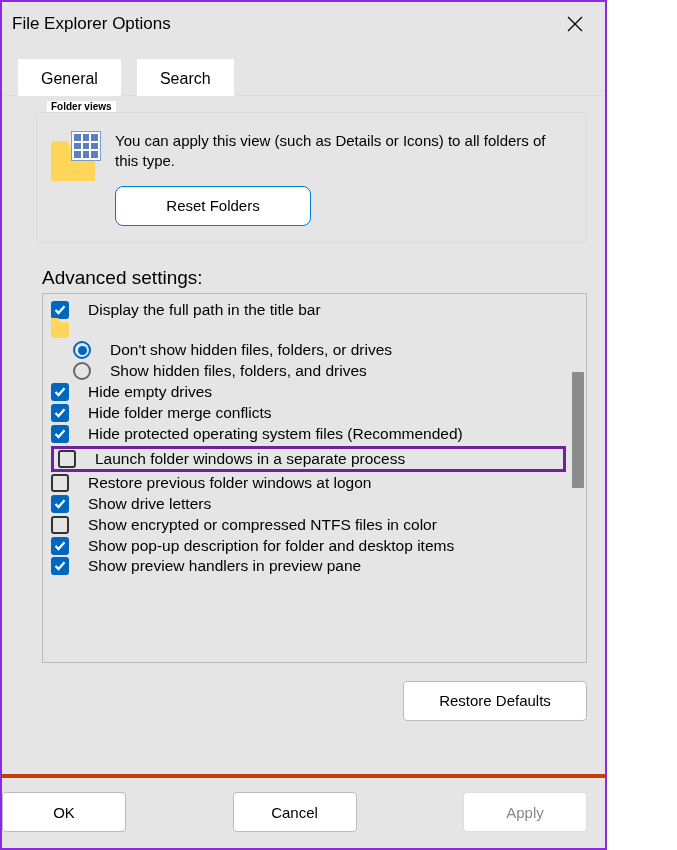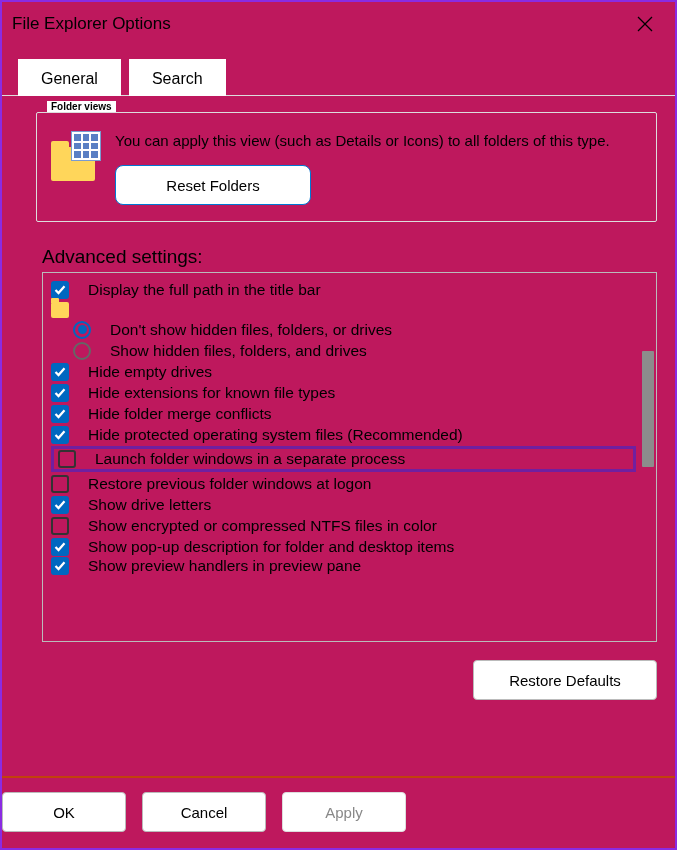--- a/index.html
+++ b/index.html
@@ -4,24 +4,24 @@
 <style>
   * { box-sizing: border-box; }
   body {
     margin: 0;
     font-family: "Segoe UI", Arial, sans-serif;
     font-size: 15px;
     background: #fff;
     color: #000;
   }
   .window {
-    width: 677px;
+    width: 607px;
     height: 850px;
     border: 2px solid #8a2be2;
-    background: #be185d;
+    background: #e5e5e5;
     position: relative;
     display: flex;
     flex-direction: column;
   }
   .titlebar {
     display: flex;
     align-items: center;
     justify-content: space-between;
     padding: 6px 12px 6px 10px;
     height: 44px;
@@ -35,21 +35,21 @@
     display: flex;
     align-items: center;
     justify-content: center;
     cursor: pointer;
   }
   .close-x svg { width: 16px; height: 16px; }
   .tabs {
     display: flex;
     padding: 12px 0 0 16px;
     border-bottom: 1px solid #ddd;
-    gap: 8px;
+    gap: 16px;
   }
   .tab {
     padding: 10px 22px 8px 22px;
     font-size: 16px;
     cursor: pointer;
     border: 1px solid transparent;
     border-bottom: none;
     position: relative;
     top: 1px;
     background: #fff;
@@ -252,25 +252,25 @@
     overflow: hidden;
     max-height: 18px;
   }
   .restore-row {
     display: flex;
     justify-content: flex-end;
     padding: 18px 0 0 0;
   }
   .restore-row .btn { width: 184px; }
   .bottom-bar {
-    border-top: 2px solid #c2410c;
+    border-top: 4px solid #c2410c;
     padding: 14px 18px 16px 0;
     display: flex;
     gap: 16px;
-    justify-content: flex-start;
+    justify-content: space-between;
   }
   .bottom-bar .btn { width: 124px; height: 40px; }
 </style>
 </head>
 <body>
 
 <div class="window">
   <div class="titlebar">
     <div class="titlebar-title">File Explorer Options</div>
     <div class="close-x">
@@ -343,28 +343,20 @@
               </svg>
             </span>
             <span>Hide empty drives</span>
           </div>
           <div class="tree-item lvl1">
             <span class="chk on">
               <svg viewBox="0 0 16 16">
                 <polyline points="2,8 6,12 14,3"></polyline>
               </svg>
             </span>
-            <span>Hide extensions for known file types</span>
-          </div>
-          <div class="tree-item lvl1">
-            <span class="chk on">
-              <svg viewBox="0 0 16 16">
-                <polyline points="2,8 6,12 14,3"></polyline>
-              </svg>
-            </span>
             <span>Hide folder merge conflicts</span>
           </div>
           <div class="tree-item lvl1">
             <span class="chk on">
               <svg viewBox="0 0 16 16">
                 <polyline points="2,8 6,12 14,3"></polyline>
               </svg>
             </span>
             <span>Hide protected operating system files (Recommended)</span>
           </div>

